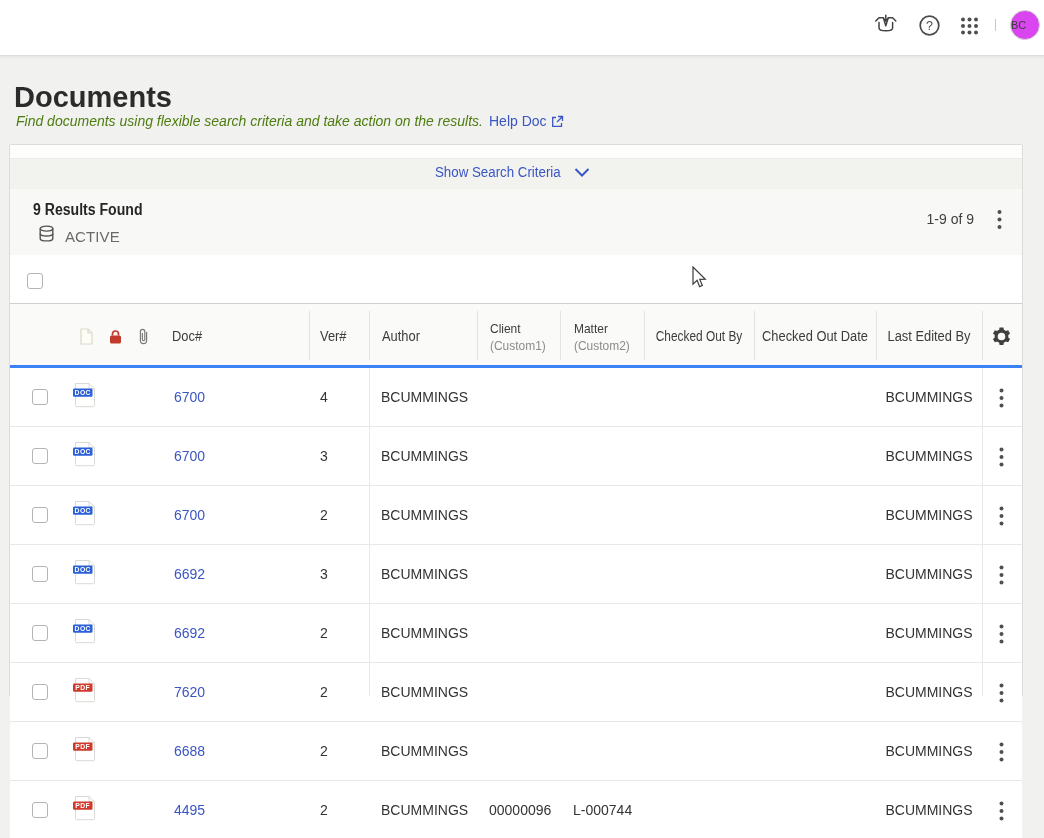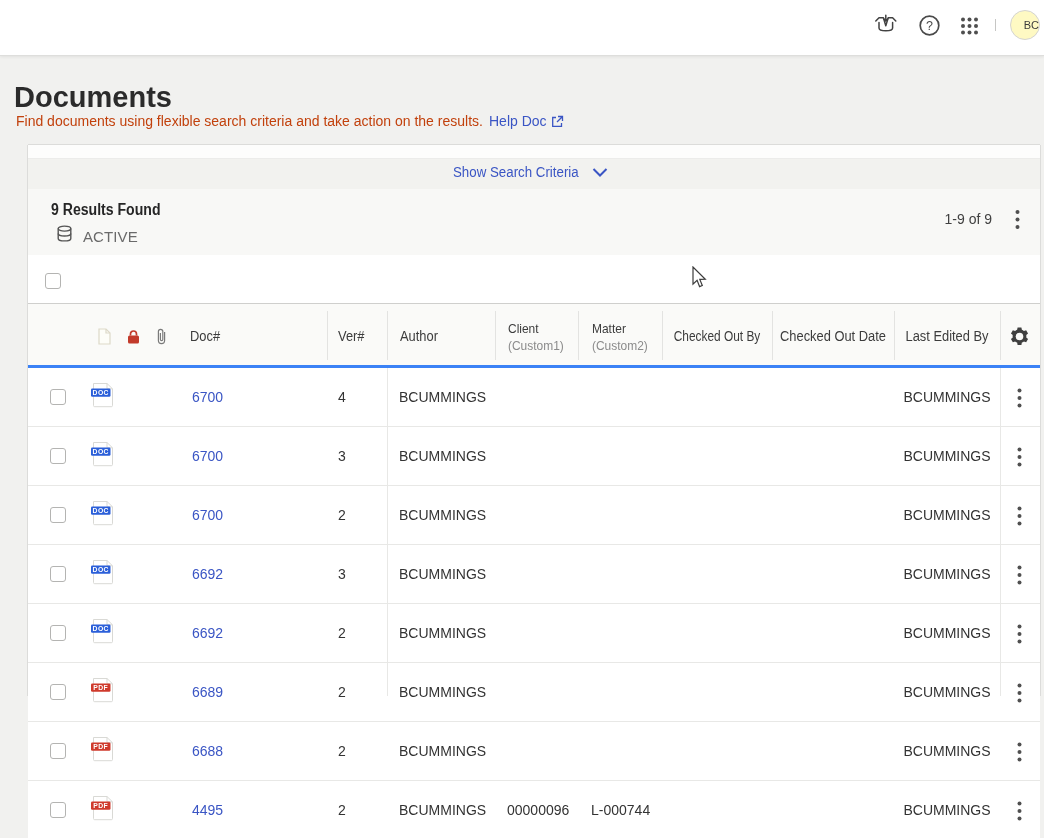--- a/index.html
+++ b/index.html
@@ -3,25 +3,25 @@
 <meta charset="utf-8">
 <style>
 * { margin:0; padding:0; box-sizing:border-box; }
 html,body { width:1044px; height:838px; overflow:hidden; }
 body { font-family:"Liberation Sans", sans-serif; background:#f1f1ef; position:relative; }
 .topbar { position:absolute; left:0; top:0; width:1044px; height:56px; background:#fff;
   border-bottom:1px solid #dededc; box-shadow:0 1px 3px rgba(0,0,0,0.07); z-index:5; }
 .ticon { position:absolute; }
 .divider { position:absolute; left:995px; top:19px; width:1px; height:12px; background:#c6c6c4; }
 .avatar { position:absolute; left:1010px; top:10px; width:30px; height:30px; border-radius:50%;
-  border:1px solid #d4d4d2; background:#fef9c3; color:#3c3c3c; font-size:11px; text-align:right;
+  border:1px solid #d4d4d2; background:#d946ef; color:#3c3c3c; font-size:11px; text-align:left;
   line-height:28px; font-weight:400; }
 h1 { position:absolute; left:14px; top:81px; font-size:29px; font-weight:600; color:#2b2b2b; letter-spacing:0; }
-.subtitle { position:absolute; left:16px; top:113px; font-size:14px; color:#c2410c; }
-.card { position:absolute; left:28px; top:144px; width:1012px; height:552px; background:#fff;
+.subtitle { position:absolute; left:16px; top:113px; font-size:14px; color:#4d7c0f;font-style:italic; }
+.card { position:absolute; left:10px; top:144px; width:1012px; height:552px; background:#fff;
   border-top:1px solid #dcdcda; }
 .edge { position:absolute; top:0; bottom:0; width:1px; background:#dcdcda; z-index:4; }
 .whitestrip { position:absolute; left:0; top:0; width:100%; height:14px; background:#fdfdfc;
   border-bottom:1px solid #ececea; }
 .searchbar { position:absolute; left:0; top:14px; width:100%; height:30px; background:#f2f2ef; }
 .results { position:absolute; left:0; top:44px; width:100%; height:66px; background:#f8f8f6;text-align:center; }
 .rtitle { position:absolute; left:23px; top:55px; font-size:16px; font-weight:700; color:#262626; transform:scaleX(0.88); transform-origin:left top; }
 .pager { position:absolute; right:48px; top:22px; font-size:14px; color:#404040; }
 .chkrow { position:absolute; left:0; top:110px; width:100%; height:49px; background:#fff;
   border-bottom:1px solid #cfcfcd; }
@@ -257,21 +257,21 @@
     </svg>
   </div>
   <div class="row">
     <div class="cb"></div>
     <svg class="ficon" width="24" height="25" viewBox="0 0 24 25">
     <path d="M3.5 0.5 H17 L22.5 5.8 V22.5 A1.2 1.2 0 0 1 21.3 23.7 H4.7 A1.2 1.2 0 0 1 3.5 22.5 Z" fill="#fff" stroke="#d9d9d5" stroke-width="1"></path>
     <path d="M17 0.5 V5.8 H22.5" fill="none" stroke="#d9d9d5" stroke-width="1"></path>
     <rect x="1" y="5.5" width="19.5" height="8.2" rx="1.3" fill="#cf3a2c"></rect>
     <text x="10.75" y="12" font-size="6.8" font-weight="bold" font-family="Liberation Sans" fill="#fff" text-anchor="middle" letter-spacing="0.4">PDF</text>
   </svg>
-    <span class="link">6689</span>
+    <span class="link">7620</span>
     <span class="ver">2</span>
     <span class="auth">BCUMMINGS</span>
 
     <span class="leb">BCUMMINGS</span>
     <svg style="position:absolute;right:18px;top:20px" width="5" height="21" viewBox="0 0 5 21">
       <g fill="#4f4f4f">
             <circle cx="2.5" cy="2.5" r="2"></circle>
             <circle cx="2.5" cy="10" r="2"></circle>
             <circle cx="2.5" cy="17.5" r="2"></circle>
           </g>

